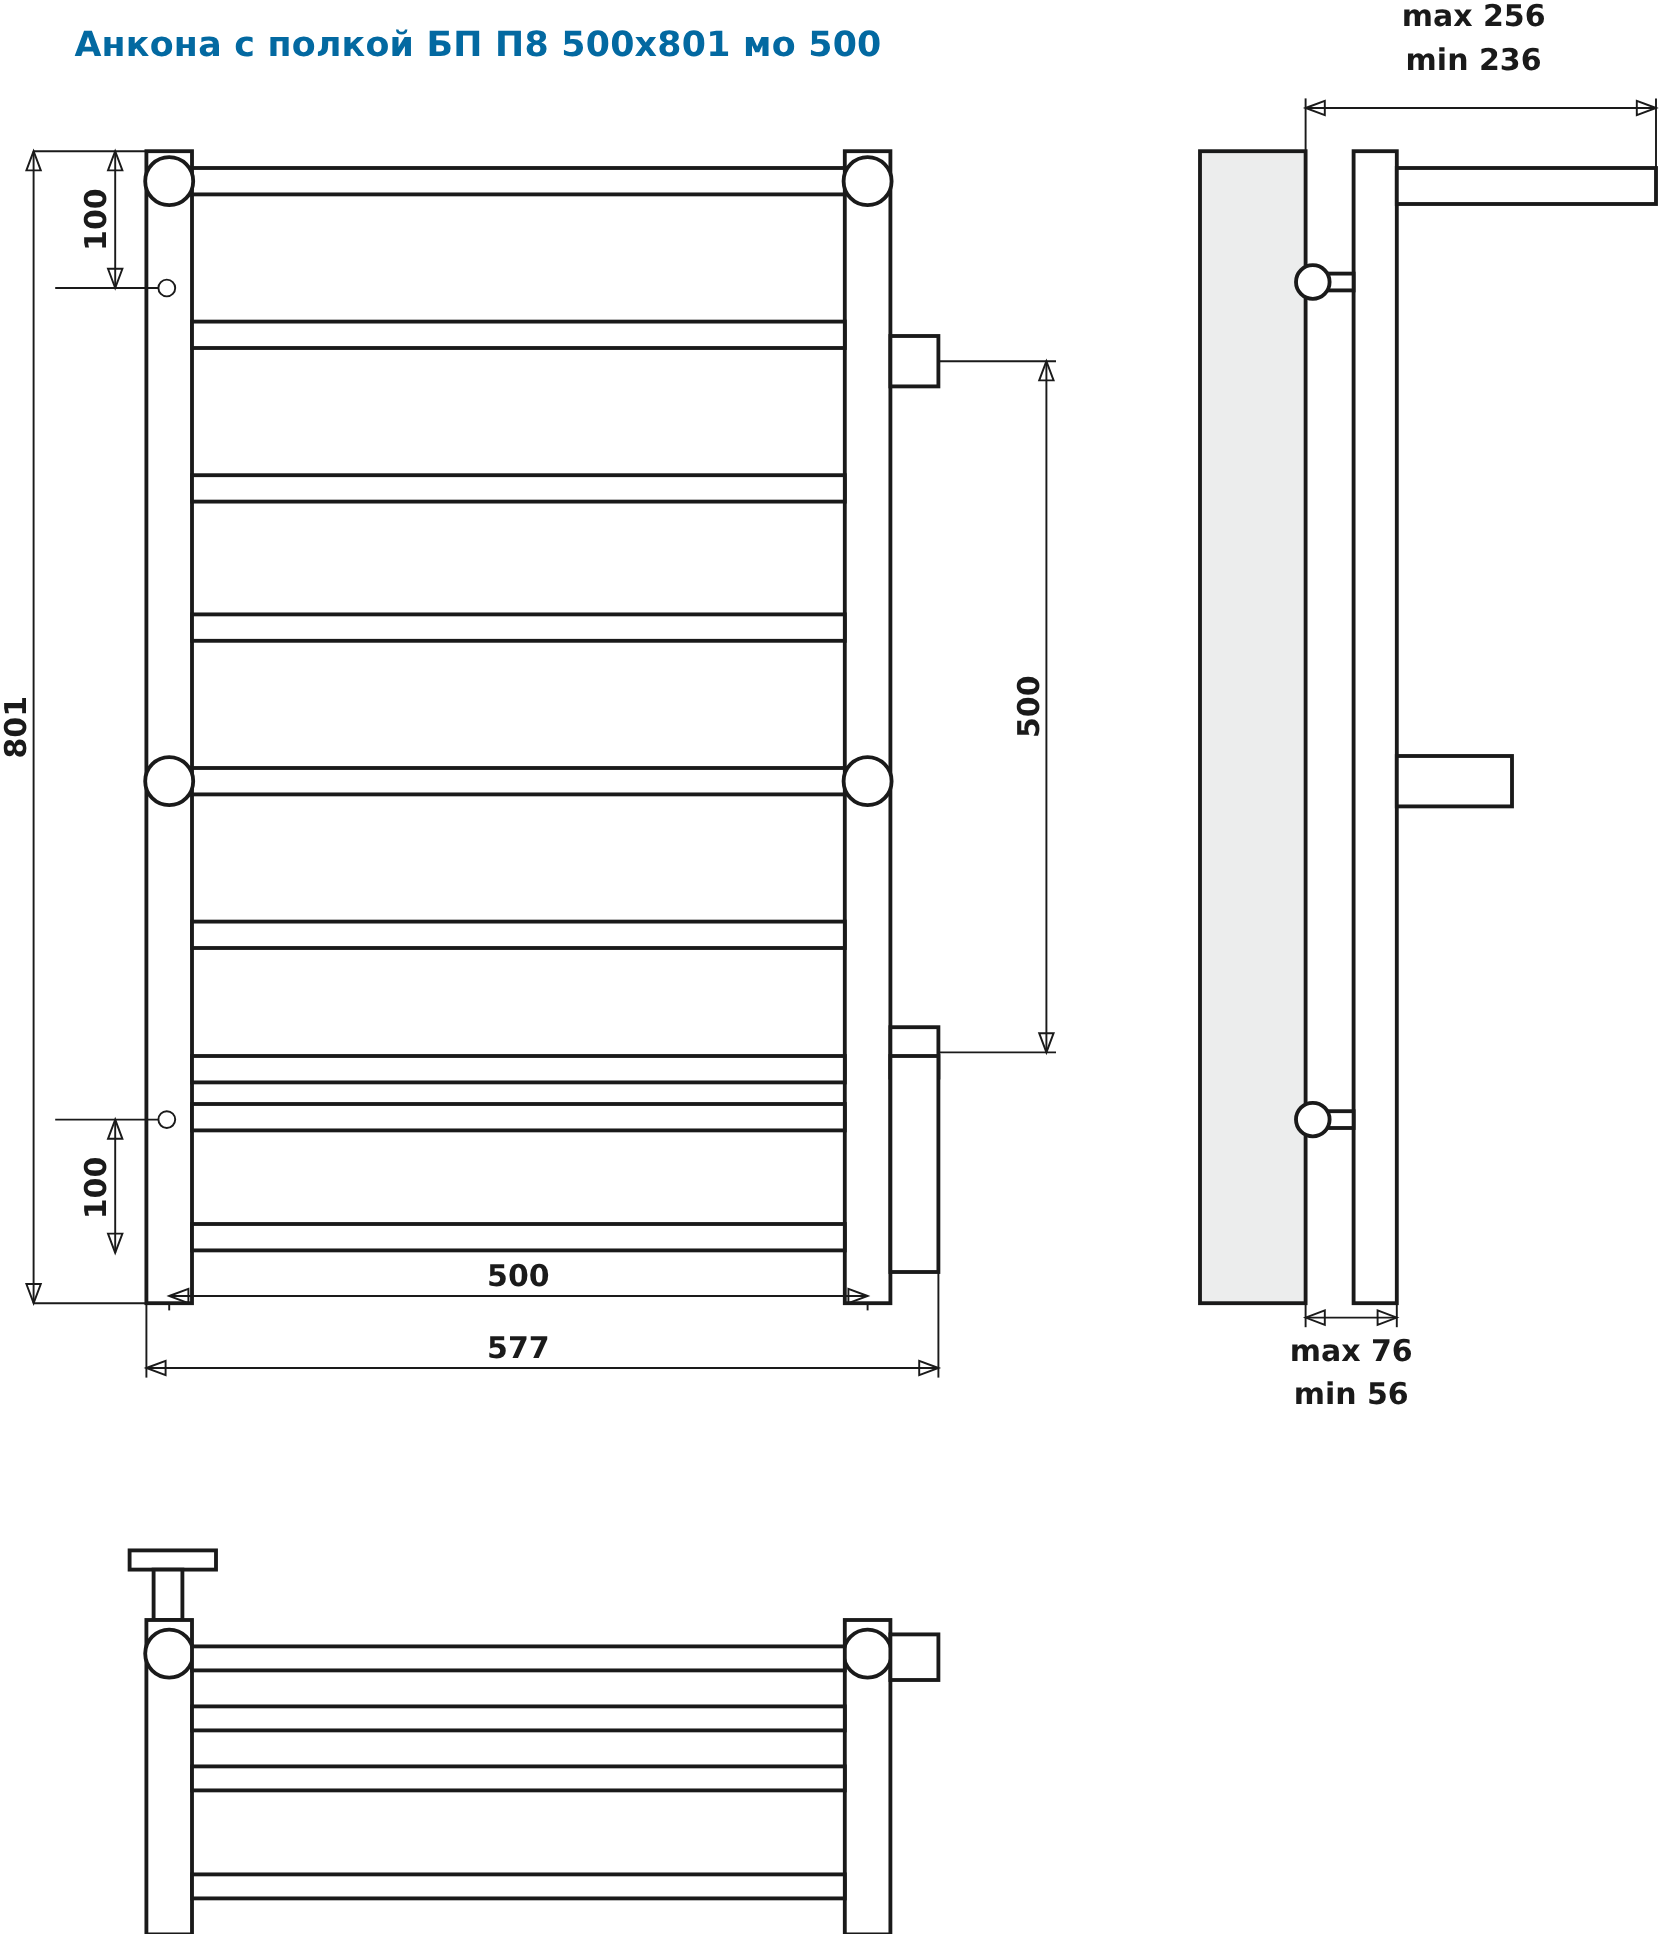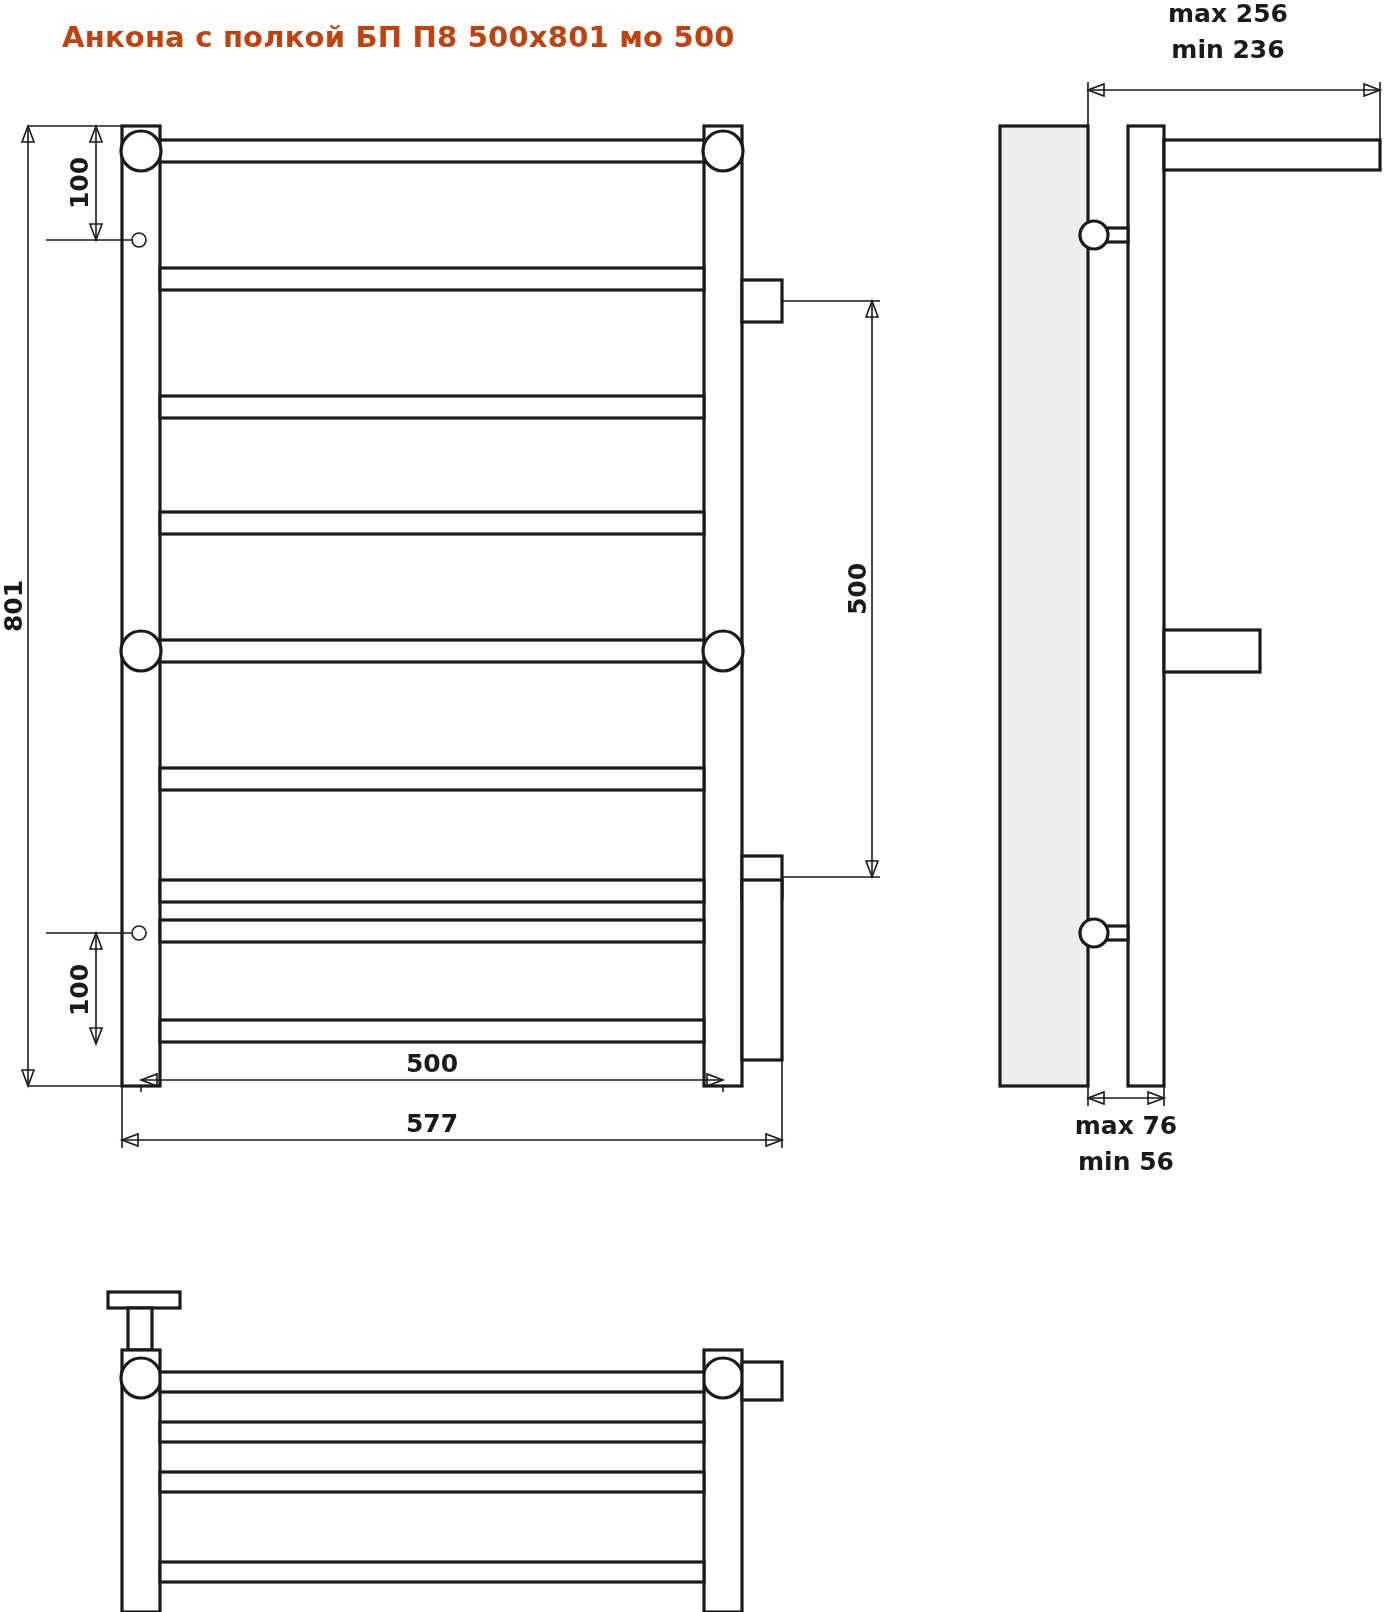--- a/index.html
+++ b/index.html
@@ -19,21 +19,21 @@
     left: 0; top: 0;
     width: 1400px;
     height: 1612px;
   }
   .title {
     position: absolute;
     left: 62px;
     top: 20px;
     font-size: 29px;
     font-weight: bold;
-    color: #c2410c;
+    color: #0369a1;
     white-space: nowrap;
     letter-spacing: 0.2px;
   }
   svg.drawing {
     position: absolute;
     left: 0;
     top: 0;
     width: 1400px;
     height: 1612px;
   }

